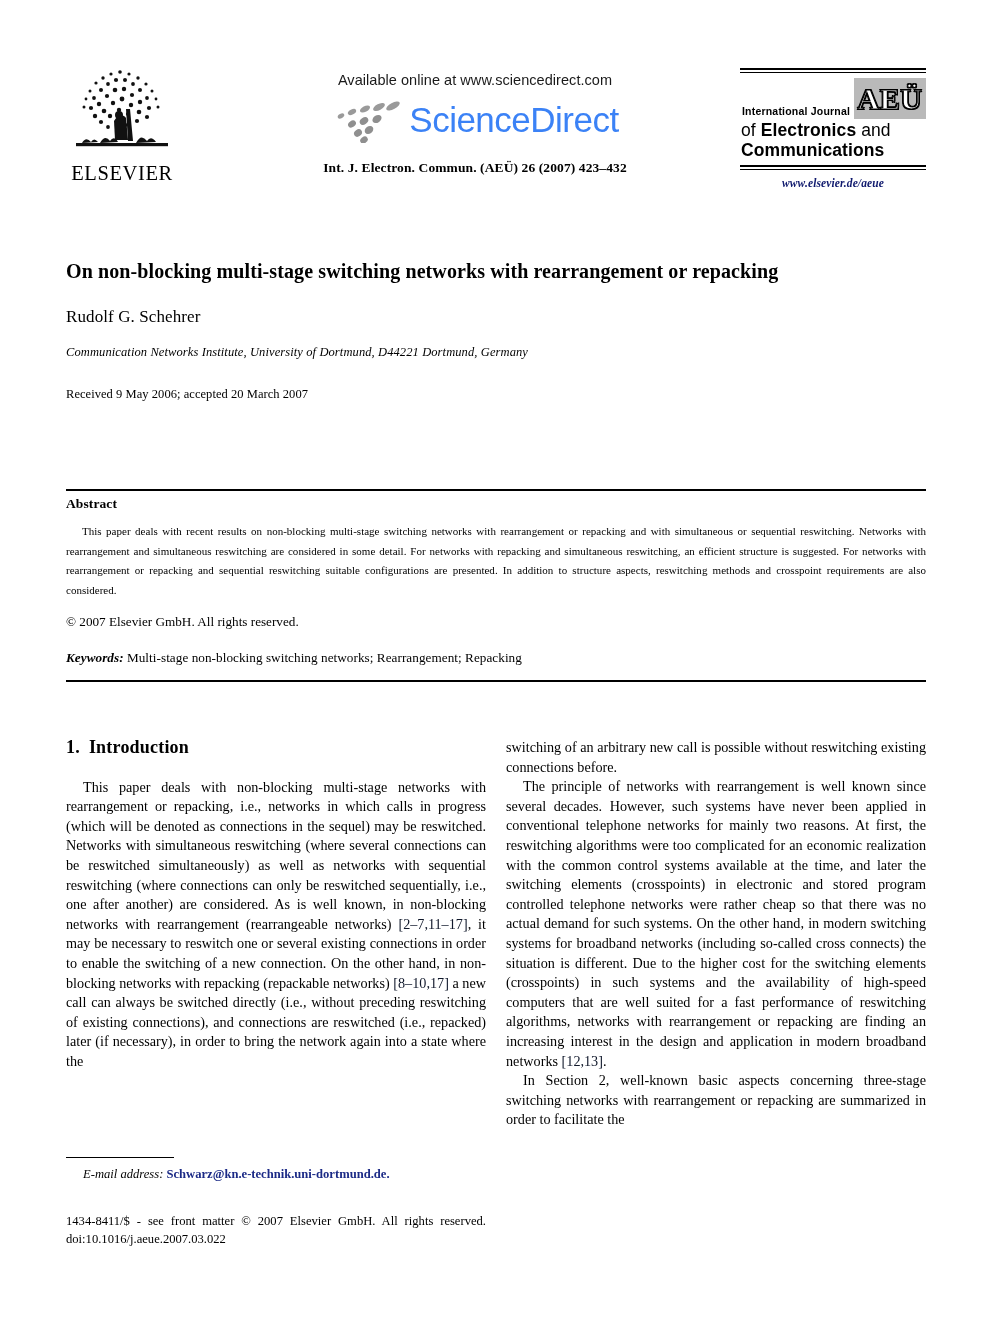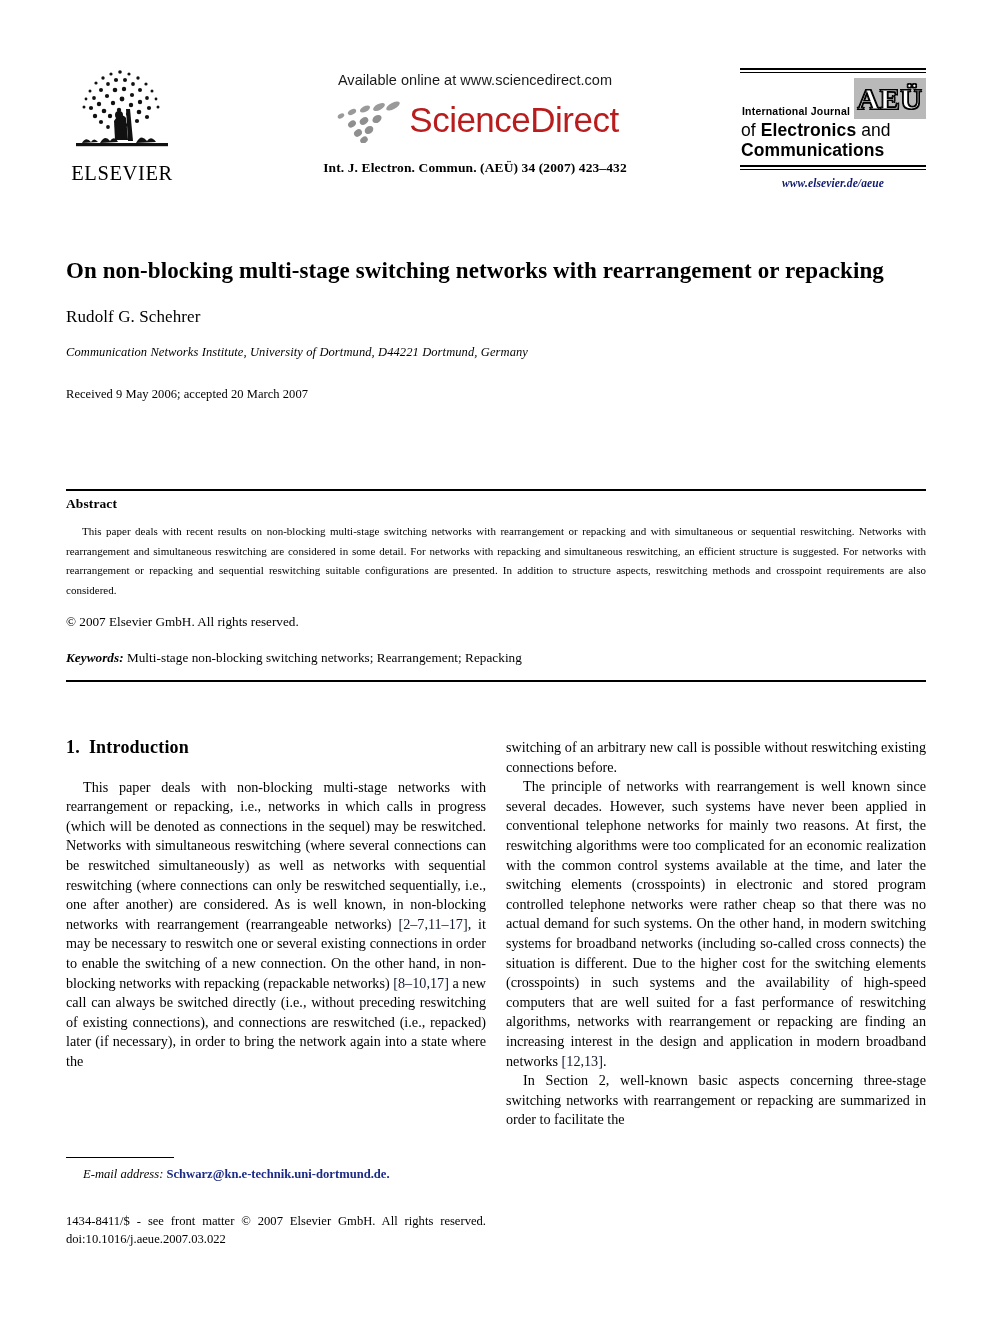--- a/index.html
+++ b/index.html
@@ -76,21 +76,21 @@
   .sd-swoosh {
     width: 74px;
     height: 44px;
     margin-right: 4px;
     margin-top: 2px;
   }
   .sd-word {
     font-family: "Liberation Sans", sans-serif;
     font-size: 35px;
     letter-spacing: -0.5px;
-    color: #b91c1c;
+    color: #3b82f6;
   }
   .sd-citation {
     margin-top: 15px;
     font-family: "Liberation Serif", serif;
     font-size: 13.5px;
     font-weight: bold;
     letter-spacing: 0.1px;
     color: #000;
   }
 
@@ -169,21 +169,21 @@
     font-size: 11.5px;
     color: #101a6e;
     letter-spacing: 0.1px;
   }
 
   
   .title-block { position: absolute; left: 66px; top: 255px; width: 860px; }
   .paper-title {
     font-family: "Liberation Serif", serif;
     font-weight: bold;
-    font-size: 23px;
+    font-size: 20px;
     line-height: 32px;
     letter-spacing: 0.1px;
     text-align: justify;
     text-align-last: left;
     margin: 0;
   }
   .author {
     margin-top: 20px;
     font-family: "Liberation Serif", serif;
     font-size: 17px;
@@ -383,21 +383,21 @@
             <ellipse cx="46" cy="20" rx="5.0" ry="3.6" transform="rotate(-35 46 20)"></ellipse>
             <ellipse cx="33" cy="22" rx="4.6" ry="3.4" transform="rotate(-35 33 22)"></ellipse>
             <ellipse cx="21" cy="25" rx="4.2" ry="3.2" transform="rotate(-35 21 25)"></ellipse>
             <ellipse cx="38" cy="31" rx="4.6" ry="3.6" transform="rotate(-35 38 31)"></ellipse>
             <ellipse cx="27" cy="34" rx="4.2" ry="3.4" transform="rotate(-35 27 34)"></ellipse>
             <ellipse cx="33" cy="41" rx="4.0" ry="3.2" transform="rotate(-35 33 41)"></ellipse>
           </g>
         </svg>
         <span class="sd-word">ScienceDirect</span>
       </div>
-      <div class="sd-citation">Int. J. Electron. Commun. (AEÜ) 34 (2007) 423–432</div>
+      <div class="sd-citation">Int. J. Electron. Commun. (AEÜ) 26 (2007) 423–432</div>
     </div>
 
     <div class="journal-logo">
       <div class="jl-rule-top"></div>
       <div class="jl-body">
         <div class="jl-intl">International Journal</div>
         <div class="jl-aeu-box">
           <span class="jl-aeu">AEÜ</span>
         </div>
         <div class="jl-line2">

